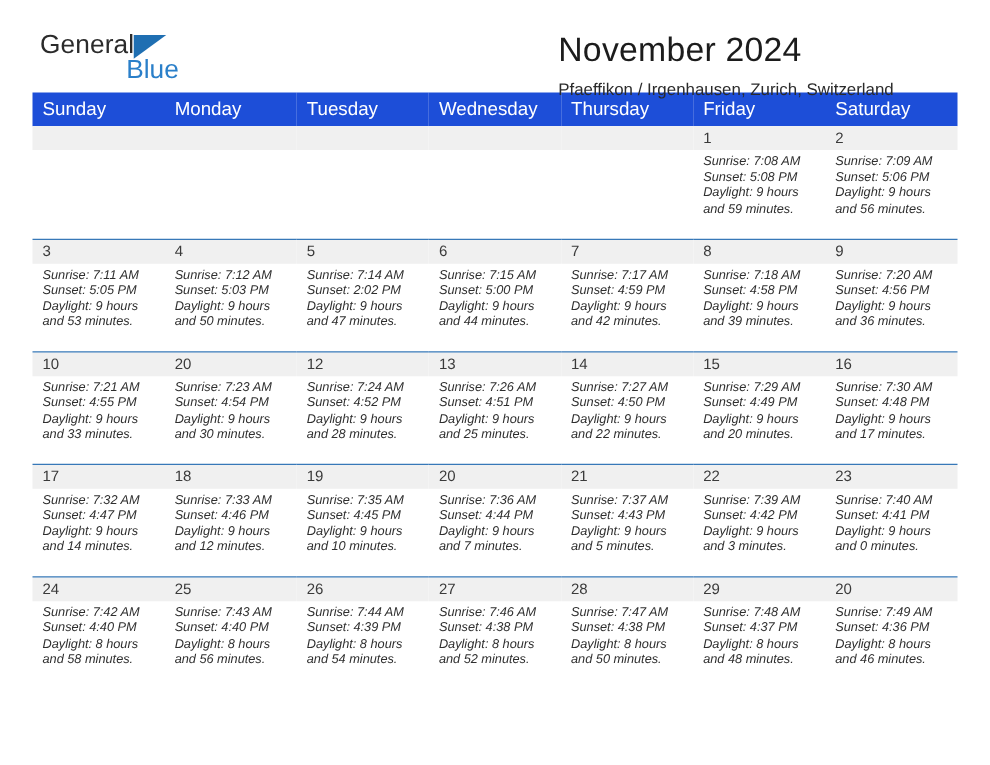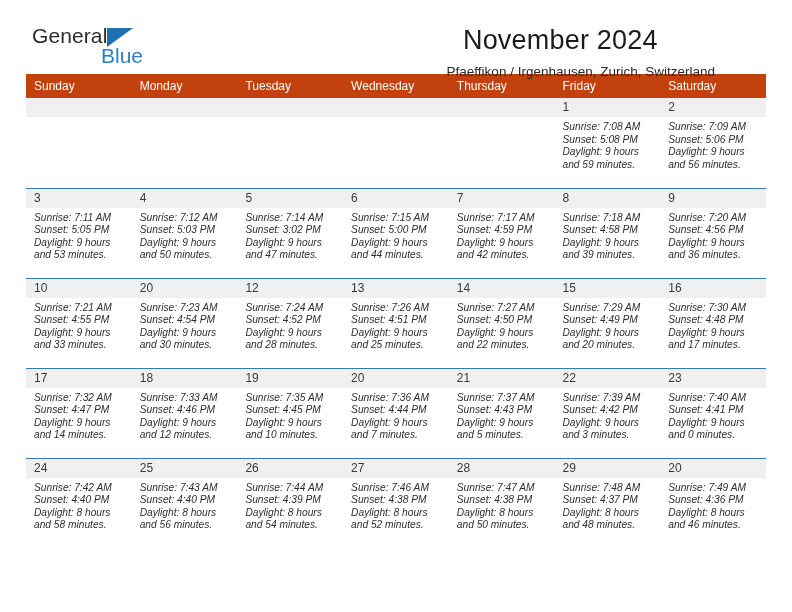--- a/index.html
+++ b/index.html
@@ -58,48 +58,47 @@
     position: absolute;
     left: 81px;
     top: 4px;
     width: 0;
     height: 0;
     border-left: 26px solid #1f6fb2;
     border-bottom: 19px solid transparent;
   }
 
   .title-block {
-    text-align: center;
+    text-align: left;
     padding-right: 2px;
   }
   .cal-title {
     font-size: 27px;
     font-weight: normal;
     color: #1c1c1c;
     line-height: 32px;
     letter-spacing: 0.2px;
   }
   .cal-subtitle {
     font-size: 13.5px;
     color: #2b2b2b;
     line-height: 20px;
     margin-top: 6px;
-    margin-left: 41px;
   }
 
   
   .calendar {
     width: 740px;
     border-collapse: collapse;
     table-layout: fixed;
   }
   .calendar th {
-    background: #c2410c;
+    background: #1d4ed8;
     color: #ffffff;
-    font-size: 12px;
+    font-size: 15px;
     font-weight: normal;
     text-align: left;
     padding: 5px 0 5px 8px;
     height: 21px;
     box-sizing: border-box;
     border: none;
   }
   .calendar td {
     vertical-align: top;
     padding: 0;
@@ -219,21 +218,21 @@
               <div>Sunrise: 7:12 AM</div>
               <div>Sunset: 5:03 PM</div>
               <div>Daylight: 9 hours</div>
               <div>and 50 minutes.</div>
             </div>
           </td>
           <td>
             <div class="day-num">5</div>
             <div class="day-info">
               <div>Sunrise: 7:14 AM</div>
-              <div>Sunset: 3:02 PM</div>
+              <div>Sunset: 2:02 PM</div>
               <div>Daylight: 9 hours</div>
               <div>and 47 minutes.</div>
             </div>
           </td>
           <td>
             <div class="day-num">6</div>
             <div class="day-info">
               <div>Sunrise: 7:15 AM</div>
               <div>Sunset: 5:00 PM</div>
               <div>Daylight: 9 hours</div>

